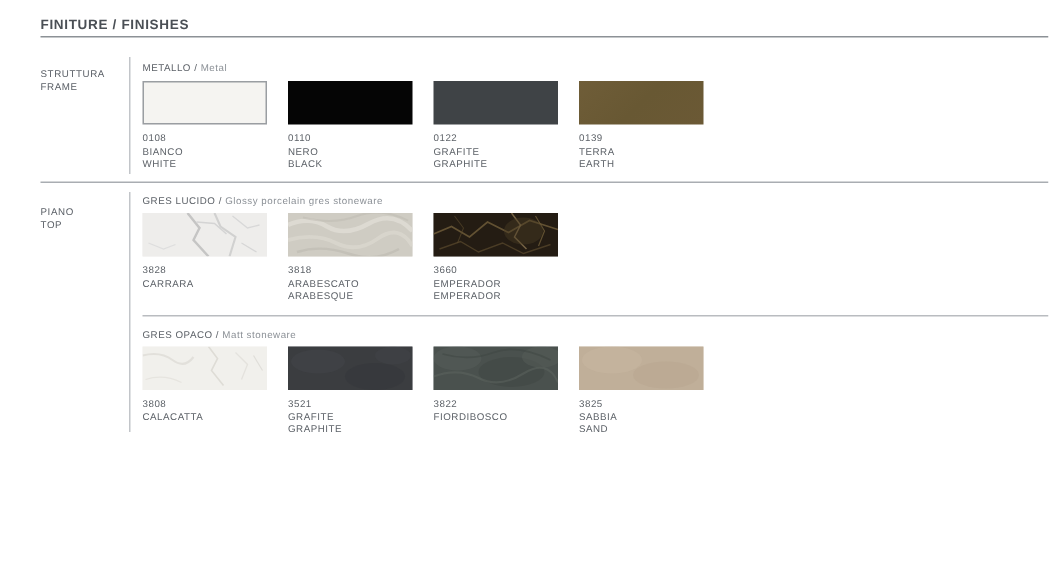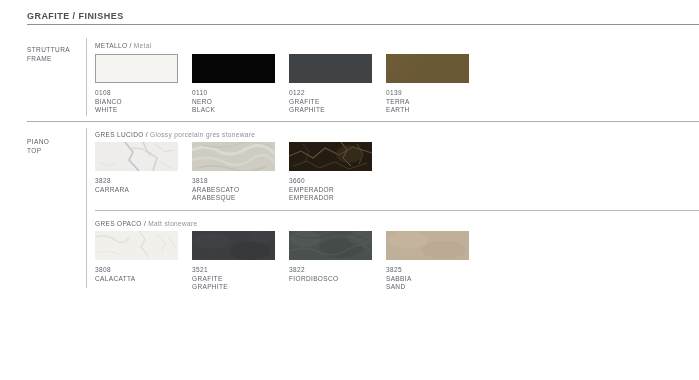--- a/index.html
+++ b/index.html
@@ -105,21 +105,21 @@
     line-height: 8.6px;
     letter-spacing: 0.35px;
     color: #5d6268;
     white-space: nowrap;
   }
   .caption .en { color: #5d6268; }
 </style>
 </head>
 <body>
 
-<div class="page-title">GRAFITE / FINISHES</div>
+<div class="page-title">FINITURE / FINISHES</div>
 <div class="rule-top"></div>
 
 <div class="vrule" style="top:38px;height:78px;"></div>
 <div class="vrule" style="top:128px;height:160px;"></div>
 
 <div class="rule-full" style="top:121px;"></div>
 
 <div class="rule-inner" style="top:210px;"></div>
 
 <div class="cat-label" style="top:45px;">

